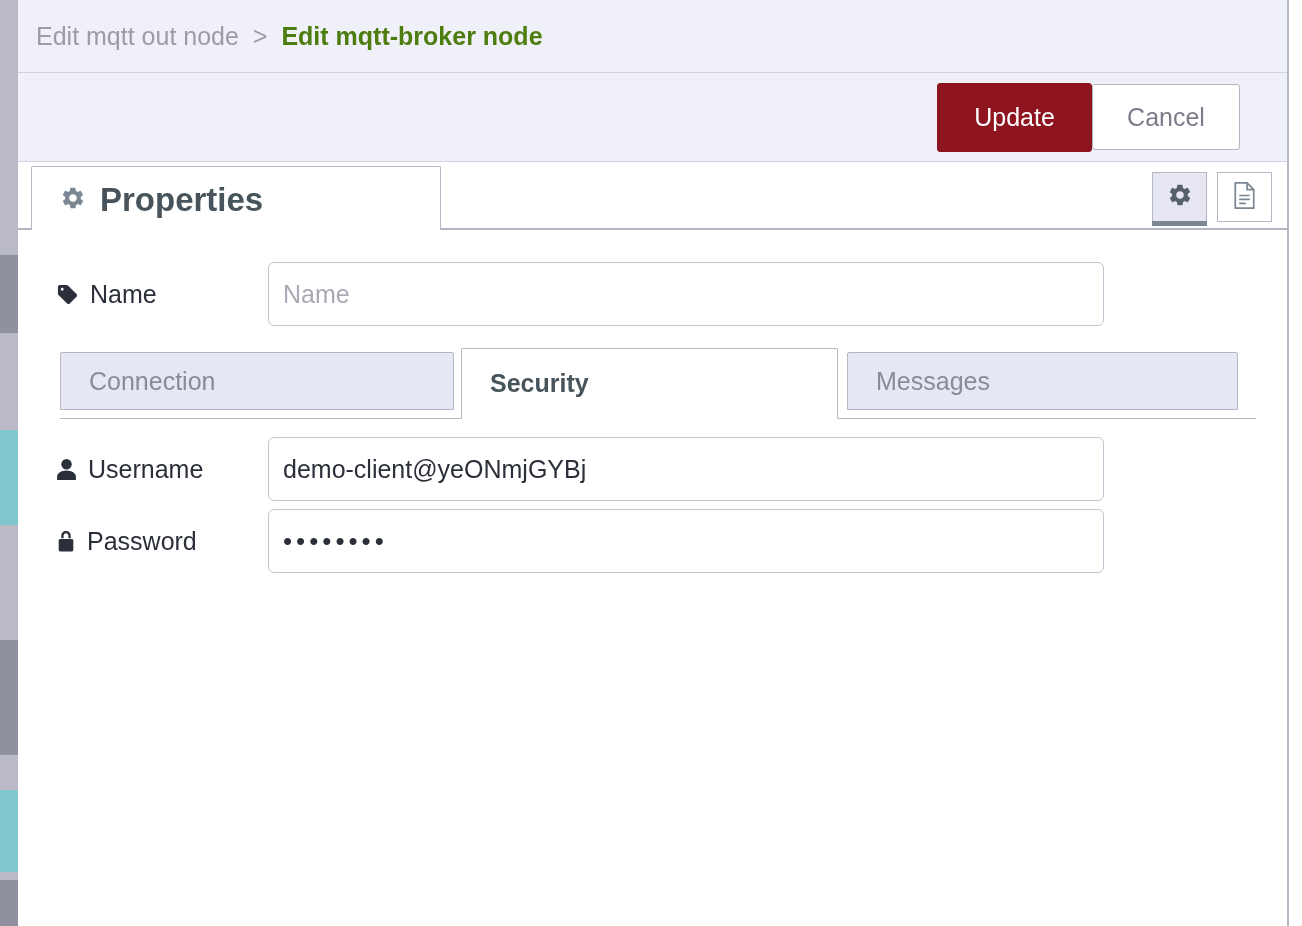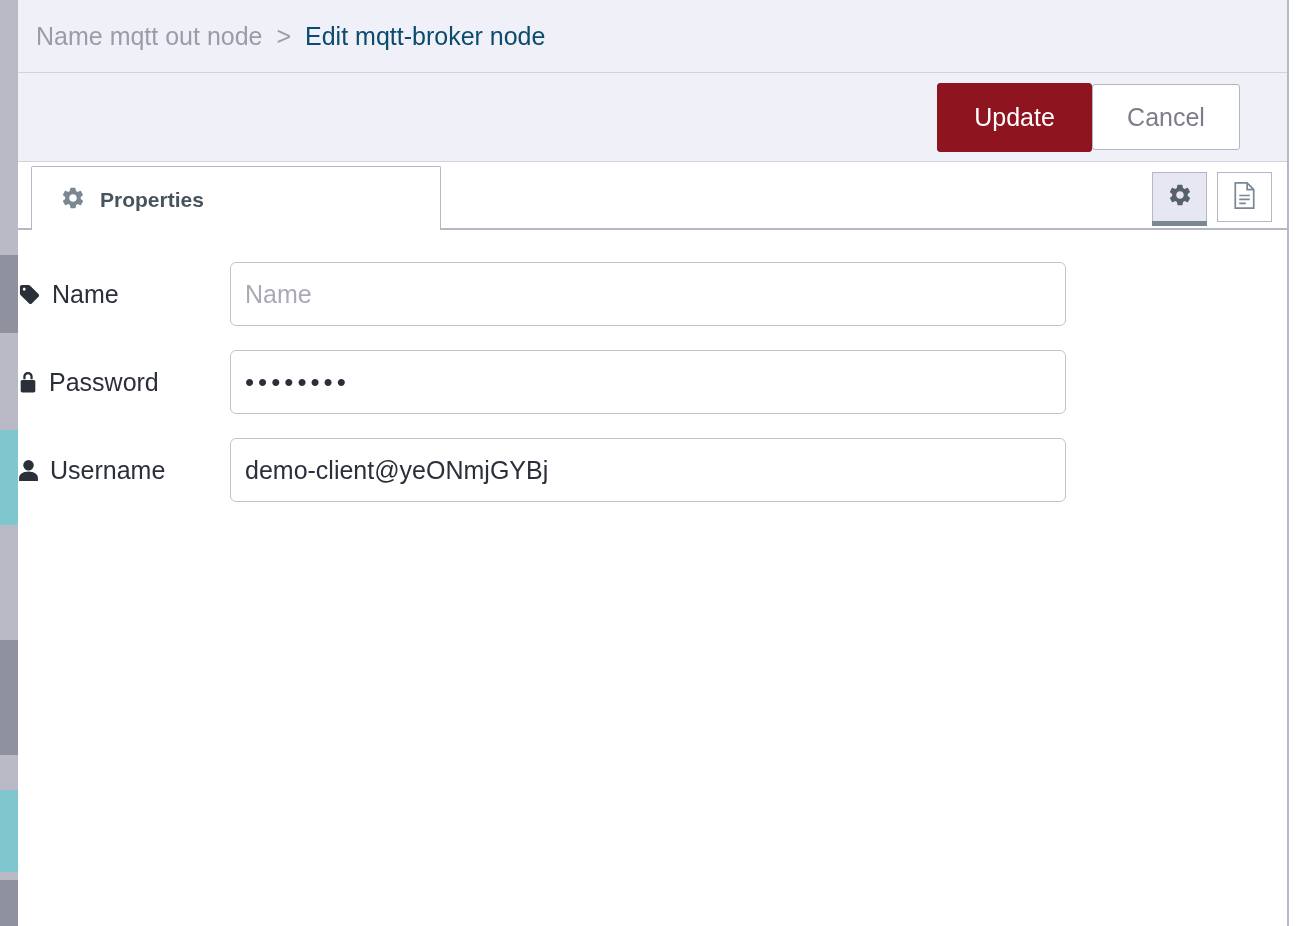--- a/index.html
+++ b/index.html
@@ -74,22 +74,22 @@
     padding-left: 18px;
     box-sizing: border-box;
   }
   .breadcrumb {
     font-size: 25px;
     white-space: nowrap;
   }
   .breadcrumb .crumb-prev { color: #9b9ca8; }
   .breadcrumb .crumb-sep { color: #9b9ca8; padding: 0 7px; }
   .breadcrumb .crumb-current {
-    color: #0c4a6e;
-    font-weight: normal;
+    color: #4d7c0f;
+    font-weight: bold;
   }
 
   
   .dialog-toolbar {
     height: 89px;
     background: #f0f0f8;
     border-bottom: 1px solid #d2d3de;
     display: flex;
     align-items: center;
     padding: 0 16px 0 14px;
@@ -140,21 +140,21 @@
     border: 1px solid #b6b7c4;
     border-bottom: none;
     border-radius: 2px 2px 0 0;
     display: flex;
     align-items: center;
     padding-left: 28px;
     box-sizing: border-box;
     cursor: pointer;
   }
   .tab-label {
-    font-size: 21px;
+    font-size: 33px;
     font-weight: bold;
     color: #48545c;
     margin-left: 14px;
   }
   .tab-icons {
     position: absolute;
     right: 15px;
     top: 10px;
     display: flex;
     gap: 10px;
@@ -186,21 +186,22 @@
     padding: 32px 0 0 0;
     background: #ffffff;
     height: 696px;
     box-sizing: border-box;
     position: relative;
   }
 
   .form-row {
     display: flex;
     align-items: center;
-    margin-bottom: 24px;
+    padding-left: 38px;
+    margin-bottom: 8px;
   }
   .form-label {
     width: 212px;
     font-size: 25px;
     color: #2b2f3a;
     display: flex;
     align-items: center;
     flex-shrink: 0;
   }
   .form-label .lbl-icon {
@@ -276,21 +277,21 @@
   <div class="accent a2"></div>
   <div class="shade s3"></div>
 </div>
 <div class="bg-scroll-track"></div>
 <div class="bg-scroll-thumb"></div>
 
 <div class="dialog">
 
   <div class="dialog-header">
     <div class="breadcrumb">
-      <span class="crumb-prev">Name mqtt out node</span>
+      <span class="crumb-prev">Edit mqtt out node</span>
       <span class="crumb-sep">&gt;</span>
       <span class="crumb-current">Edit mqtt-broker node</span>
     </div>
   </div>
 
   <div class="dialog-toolbar">
     <div class="toolbar-spacer"></div>
     <button class="btn btn-primary">Update</button>
     <button class="btn btn-secondary btn-cancel">Cancel</button>
   </div>
@@ -332,41 +333,52 @@
         <span class="lbl-icon">
           <svg width="23" height="23" viewBox="0 0 24 24" fill="#2b2f3a">
             <path d="M21.4 11.6l-9-9C12 2.2 11.5 2 11 2H4c-1.1 0-2 .9-2 2v7c0 .5.2 1 .6 1.4l9 9c.4.4.9.6 1.4.6s1-.2 1.4-.6l7-7c.4-.4.6-.9.6-1.4s-.2-1-.6-1.4zM6.5 8C5.7 8 5 7.3 5 6.5S5.7 5 6.5 5 8 5.7 8 6.5 7.3 8 6.5 8z"></path>
           </svg>
         </span>
         <span>Name</span>
       </div>
       <input class="form-input" type="text" placeholder="Name" style="">
     </div>
 
+    <div class="subtabs">
+      <div class="subtab inactive subtab-connection">
+        <span>Connection</span>
+      </div>
+      <div class="subtab active subtab-security">
+        <span>Security</span>
+      </div>
+      <div class="subtab inactive subtab-messages">
+        <span>Messages</span>
+      </div>
+    </div>
+
+    <div class="form-row">
+      <div class="form-label">
+        <span class="lbl-icon">
+          <svg width="21" height="23" viewBox="0 0 20 22" fill="#2b2f3a">
+            <circle cx="10" cy="6" r="5"></circle>
+            <path d="M10 12c-5 0-9 2.7-9 6v3h18v-3c0-3.3-4-6-9-6z"></path>
+          </svg>
+        </span>
+        <span>Username</span>
+      </div>
+      <input class="form-input" type="text" placeholder="" value="demo-client@yeONmjGYBj" style="">
+    </div>
 
     <div class="form-row">
       <div class="form-label">
         <span class="lbl-icon">
           <svg width="20" height="23" viewBox="0 0 18 22" fill="#2b2f3a">
             <path d="M9 1C6.5 1 4.5 3 4.5 5.5V8h2.2V5.5C6.7 4.2 7.7 3.2 9 3.2s2.3 1 2.3 2.3V8h2.2V5.5C13.5 3 11.5 1 9 1z"></path>
             <rect x="2" y="8.5" width="14" height="12" rx="1.5"></rect>
           </svg>
         </span>
         <span>Password</span>
       </div>
       <input class="form-input pw" type="text" placeholder="" value="••••••••" style="">
     </div>
 
-    <div class="form-row">
-      <div class="form-label">
-        <span class="lbl-icon">
-          <svg width="21" height="23" viewBox="0 0 20 22" fill="#2b2f3a">
-            <circle cx="10" cy="6" r="5"></circle>
-            <path d="M10 12c-5 0-9 2.7-9 6v3h18v-3c0-3.3-4-6-9-6z"></path>
-          </svg>
-        </span>
-        <span>Username</span>
-      </div>
-      <input class="form-input" type="text" placeholder="" value="demo-client@yeONmjGYBj" style="">
-    </div>
-
   </div>
 </div>
 
 </body></html>

